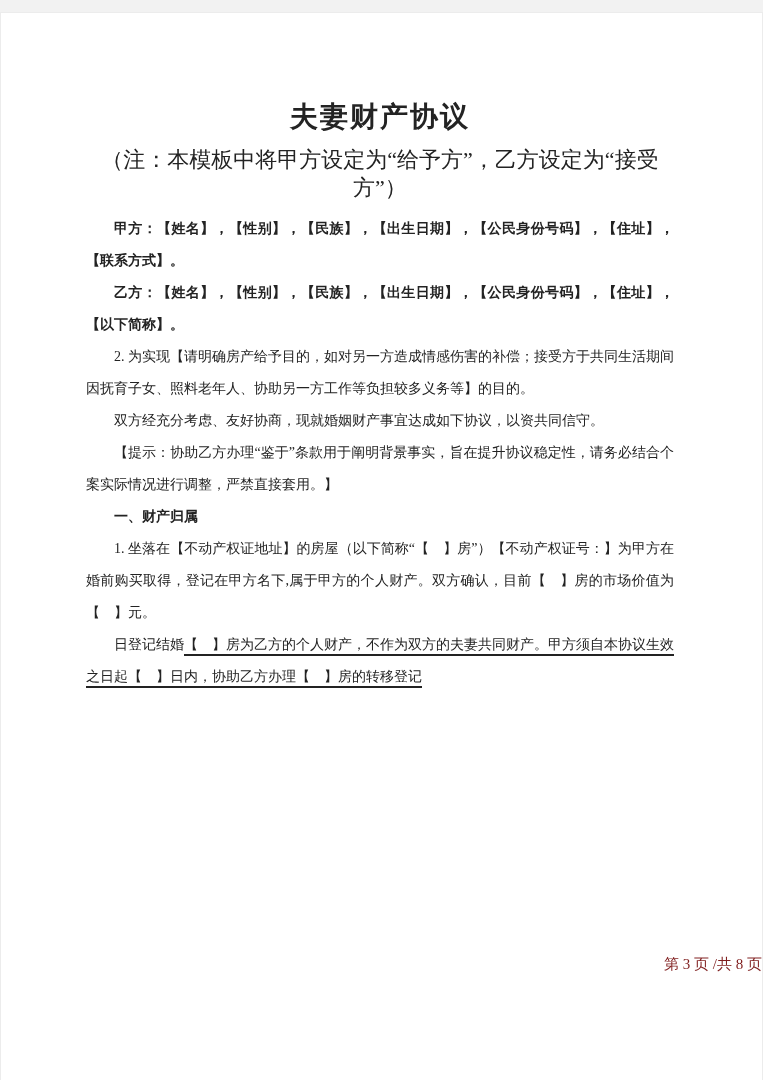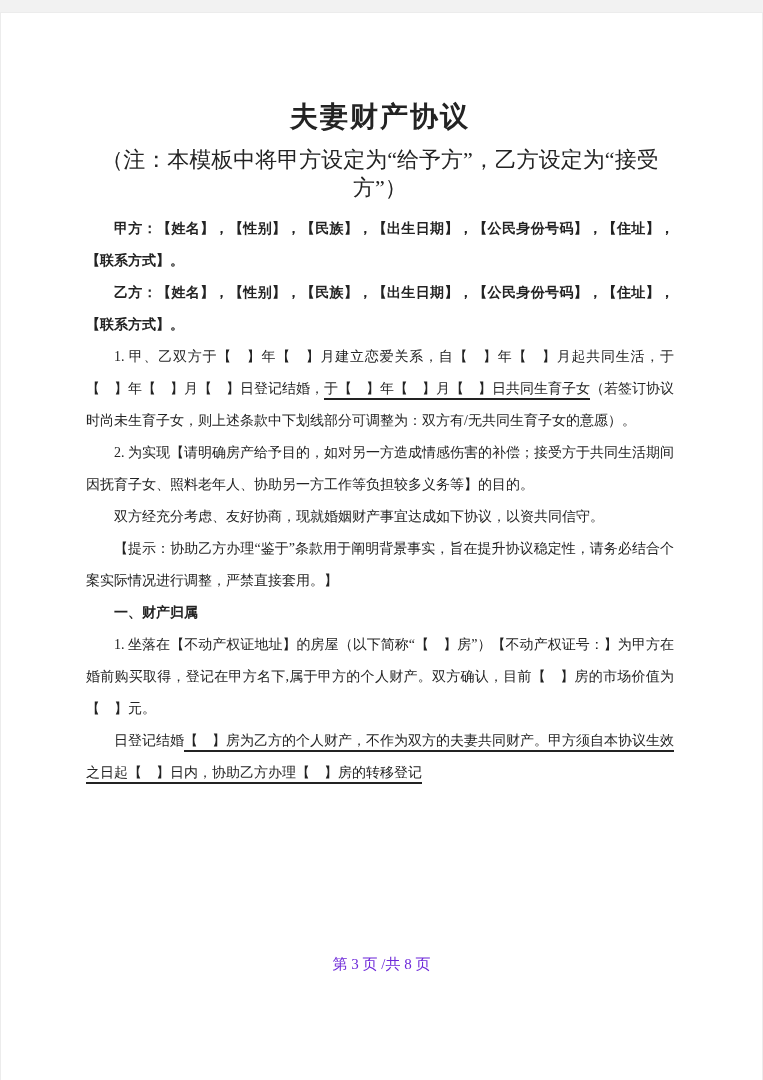--- a/index.html
+++ b/index.html
@@ -56,42 +56,41 @@
   .u {
     text-decoration: underline;
     text-underline-offset: 5px;
     text-decoration-thickness: 1.5px;
   }
   .footer {
     position: absolute;
     top: 940px;
     left: 0;
     right: 0;
-    text-align: center;
+    text-align: right;
     font-size: 15px;
     line-height: 22px;
-    color: #6d28d9;
+    color: #7f1d1d;
   }
 </style>
 </head>
 <body>
 
 <div class="page">
   <div class="content">
 
     <h1 class="doc-title">夫妻财产协议</h1>
 
     <p class="note">（注：本模板中将甲方设定为“给予方”，乙方设定为“接受方”）</p>
 
     <p class="para bold first">甲方：【姓名】，【性别】，【民族】，【出生日期】，【公民身份号码】，【住址】，【联系方式】。</p>
 
-    <p class="para bold">乙方：【姓名】，【性别】，【民族】，【出生日期】，【公民身份号码】，【住址】，【联系方式】。</p>
+    <p class="para bold">乙方：【姓名】，【性别】，【民族】，【出生日期】，【公民身份号码】，【住址】，【以下简称】。</p>
 
 
-    <p class="para"><span>1. 甲、乙双方于【　】年【　】月建立恋爱关系，自【　】年【　】月起共同生活，于【　】年【　】月【　】日登记结婚，</span><span class="u">于【　】年【　】月【　】日共同生育子女</span><span>（若签订协议时尚未生育子女，则上述条款中下划线部分可调整为：双方有/无共同生育子女的意愿）。</span></p>
 
     <p class="para">2. 为实现【请明确房产给予目的，如对另一方造成情感伤害的补偿；接受方于共同生活期间因抚育子女、照料老年人、协助另一方工作等负担较多义务等】的目的。</p>
 
     <p class="para">双方经充分考虑、友好协商，现就婚姻财产事宜达成如下协议，以资共同信守。</p>
 
     <p class="para">【提示：协助乙方办理“鉴于”条款用于阐明背景事实，旨在提升协议稳定性，请务必结合个案实际情况进行调整，严禁直接套用。】</p>
 
     <p class="para bold">一、财产归属</p>
 
     <p class="para">1. 坐落在【不动产权证地址】的房屋（以下简称“【　】房”）【不动产权证号：】为甲方在婚前购买取得，登记在甲方名下,属于甲方的个人财产。双方确认，目前【　】房的市场价值为【　】元。</p>

